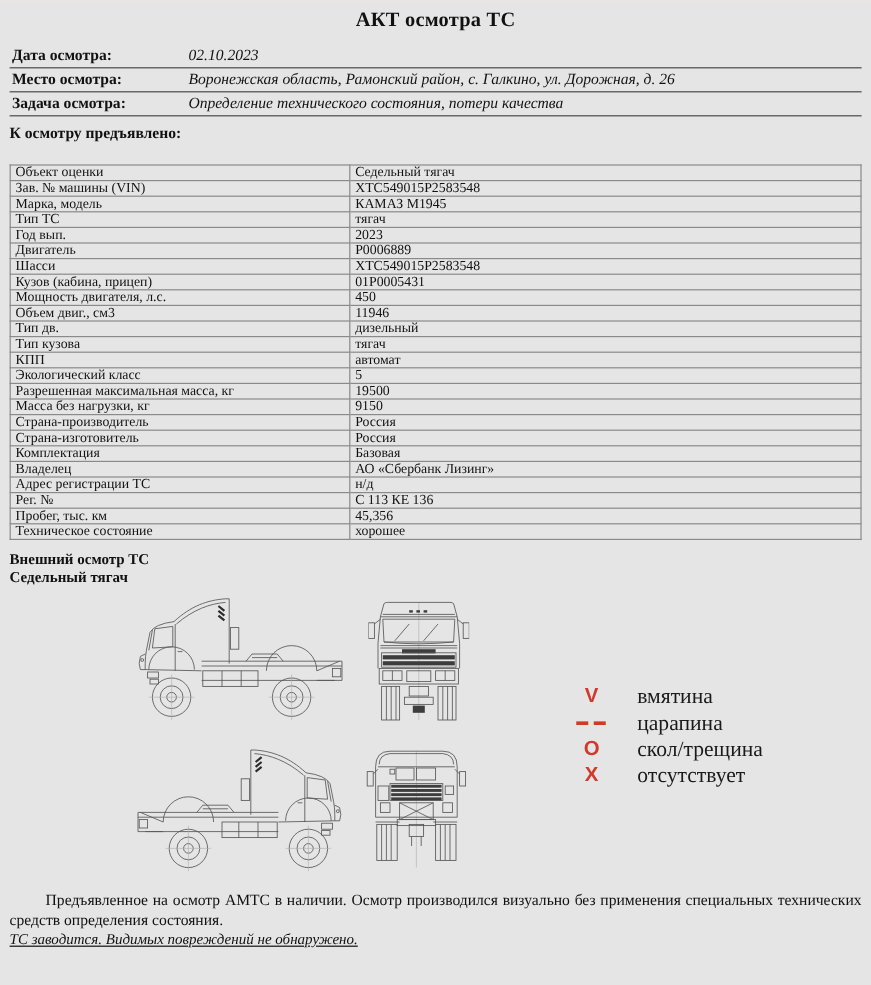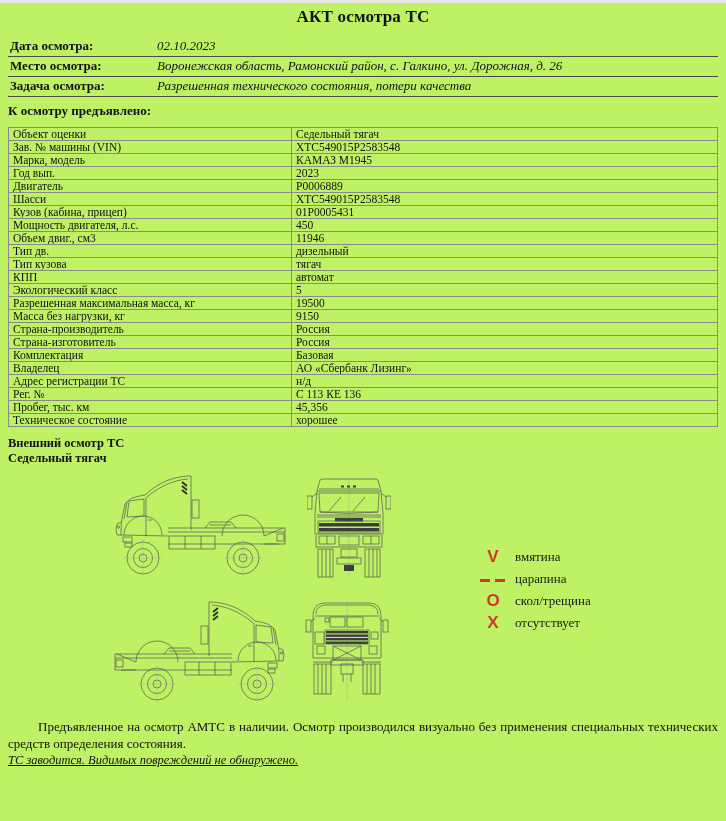--- a/index.html
+++ b/index.html
@@ -1,28 +1,28 @@
 <!DOCTYPE html>
 <html><head>
 <meta charset="utf-8">
 <style>
   * { margin:0; padding:0; box-sizing:border-box; }
   html,body { background:#ffffff; }
   body { font-family:"Liberation Serif","DejaVu Serif",serif; color:#111; width:726px; }
-  .page { width:726px; height:821px; padding:0 8px; position:relative; overflow:hidden; background:#bef264; }
+  .page { width:726px; height:821px; padding:0 8px; position:relative; overflow:hidden; background:#e5e5e5; }
   .top-strip { position:absolute; top:0; left:0; width:726px; height:3px; background:#e8e6e3; }
 
   .doc-title { text-align:center; font-weight:bold; font-size:17px; padding-top:7px; letter-spacing:.2px; }
 
   .meta { width:100%; border-collapse:collapse; margin-top:10px; }
   .meta td { border-bottom:1.5px solid #4a4a4a; font-size:13px; padding:1px 0 2px 2px; height:17px; vertical-align:middle;margin-top:24px; }
   .meta td.m-label { width:147px; font-weight:bold; }
   .meta td.m-value { font-style:italic; }
 
-  .section-heading { font-weight:bold; font-size:13px; margin:6px 0 8px 0; }
+  .section-heading { font-weight:bold; font-size:13px; margin:6px 0 18px 0; }
 
   table.spec { width:100%; border-collapse:collapse; }
   table.spec td { border:1px solid #8a8a8a; font-size:11.5px; line-height:12px; height:13px; padding:0 0 0 4px; vertical-align:middle; white-space:nowrap; overflow:hidden; }
   table.spec td.s-label { width:283px; }
 
   .insp-title { font-weight:bold; font-size:12.5px; line-height:15px; }
   .insp-titles { margin-top:9px; }
 
   .diagrams { position:relative; height:245px; margin-top:2px; }
   .truck { position:absolute; }
@@ -35,21 +35,21 @@
   .side-1 { left:102px; top:6px; }
   .front-v { left:299px; top:9px; }
   .side-2 { left:102px; top:132px; transform:scaleX(-1); }
   .rear-v { left:297px; top:132px; }
 
   .legend { position:absolute; left:467px; top:78px; }
   .legend-item { display:flex; align-items:center; height:22px; }
   .legend-symbol { width:36px; text-align:center; font-family:"Liberation Sans","DejaVu Sans",sans-serif;
       font-weight:bold; font-size:17px; color:#d0392b; line-height:20px; }
   .legend-item:nth-child(2) .legend-symbol { font-size:10px; letter-spacing:1px; }
-  .legend-label { margin-left:4px; font-size:13px; color:#1a1a1a; }
+  .legend-label { margin-left:20px; font-size:18px; color:#1a1a1a; }
 
   .closing { font-size:13px; line-height:16.5px; text-align:justify; text-indent:30px; margin-top:6px; }
   .results-heading { font-weight:bold; font-size:13px; margin-top:1px; }
   .results-text { font-style:italic; font-size:12.5px; text-decoration:underline; margin-top:1px; }
 </style>
 </head>
 <body>
 
 <div class="page">
   <div class="top-strip"></div>
@@ -62,41 +62,45 @@
     <tr>
         <td class="m-label">Дата осмотра:</td>
         <td class="m-value">02.10.2023</td>
       </tr>
         <tr>
         <td class="m-label">Место осмотра:</td>
         <td class="m-value">Воронежская область, Рамонский район, с. Галкино, ул. Дорожная, д. 26</td>
       </tr>
         <tr>
         <td class="m-label">Задача осмотра:</td>
-        <td class="m-value">Разрешенная технического состояния, потери качества</td>
+        <td class="m-value">Определение технического состояния, потери качества</td>
       </tr>
       </tbody>
   </table>
 
   <div class="section-heading">К осмотру предъявлено:</div>
 
   <table class="spec">
     <tbody>
 
     <tr>
         <td class="s-label">Объект оценки</td>
         <td class="s-value">Седельный тягач</td>
       </tr>
         <tr>
         <td class="s-label">Зав. № машины (VIN)</td>
         <td class="s-value">XTC549015P2583548</td>
       </tr>
         <tr>
         <td class="s-label">Марка, модель</td>
         <td class="s-value">КАМАЗ М1945</td>
+      </tr>
+        <tr>
+        <td class="s-label">Тип ТС</td>
+        <td class="s-value">тягач</td>
       </tr>
         <tr>
         <td class="s-label">Год вып.</td>
         <td class="s-value">2023</td>
       </tr>
         <tr>
         <td class="s-label">Двигатель</td>
         <td class="s-value">P0006889</td>
       </tr>
         <tr>

